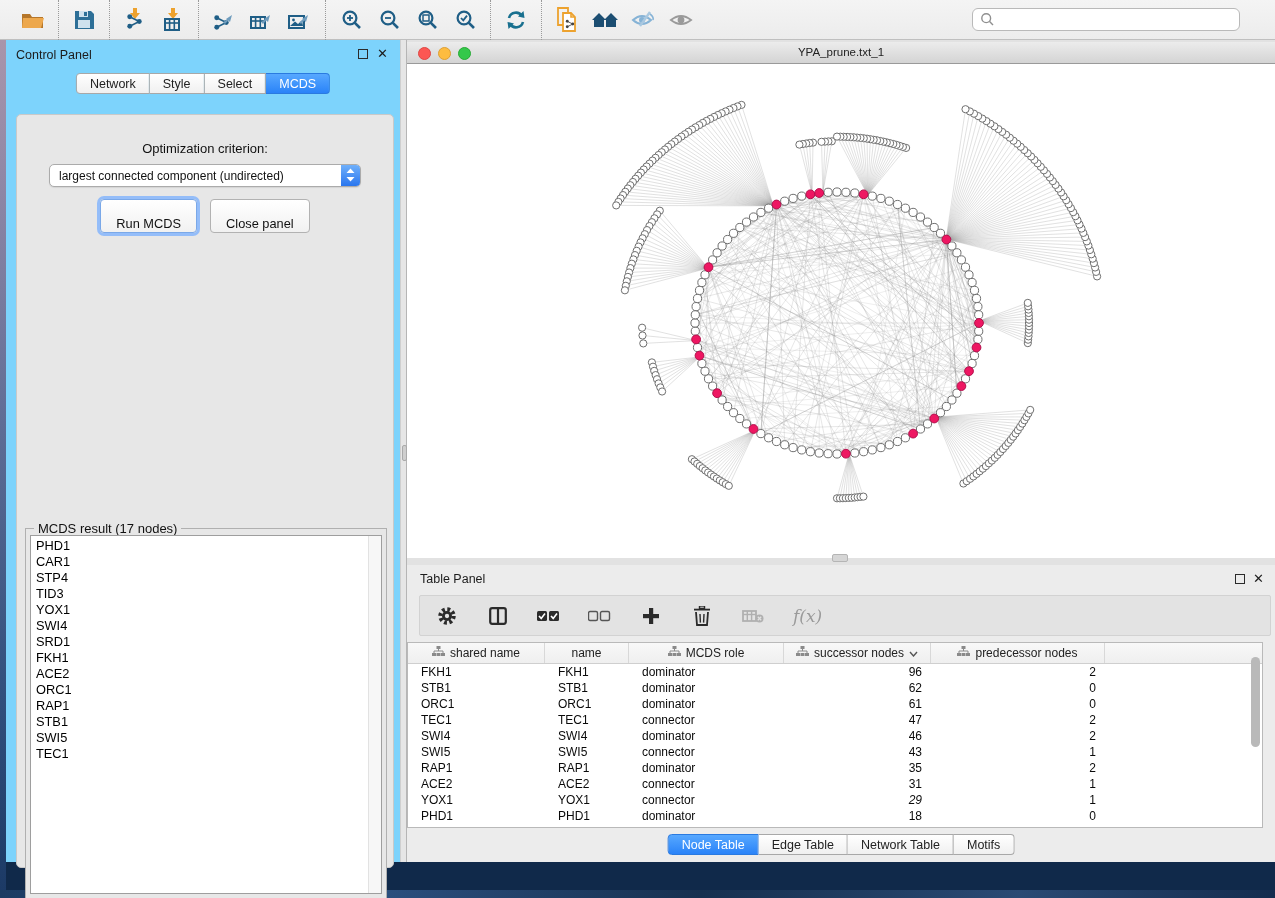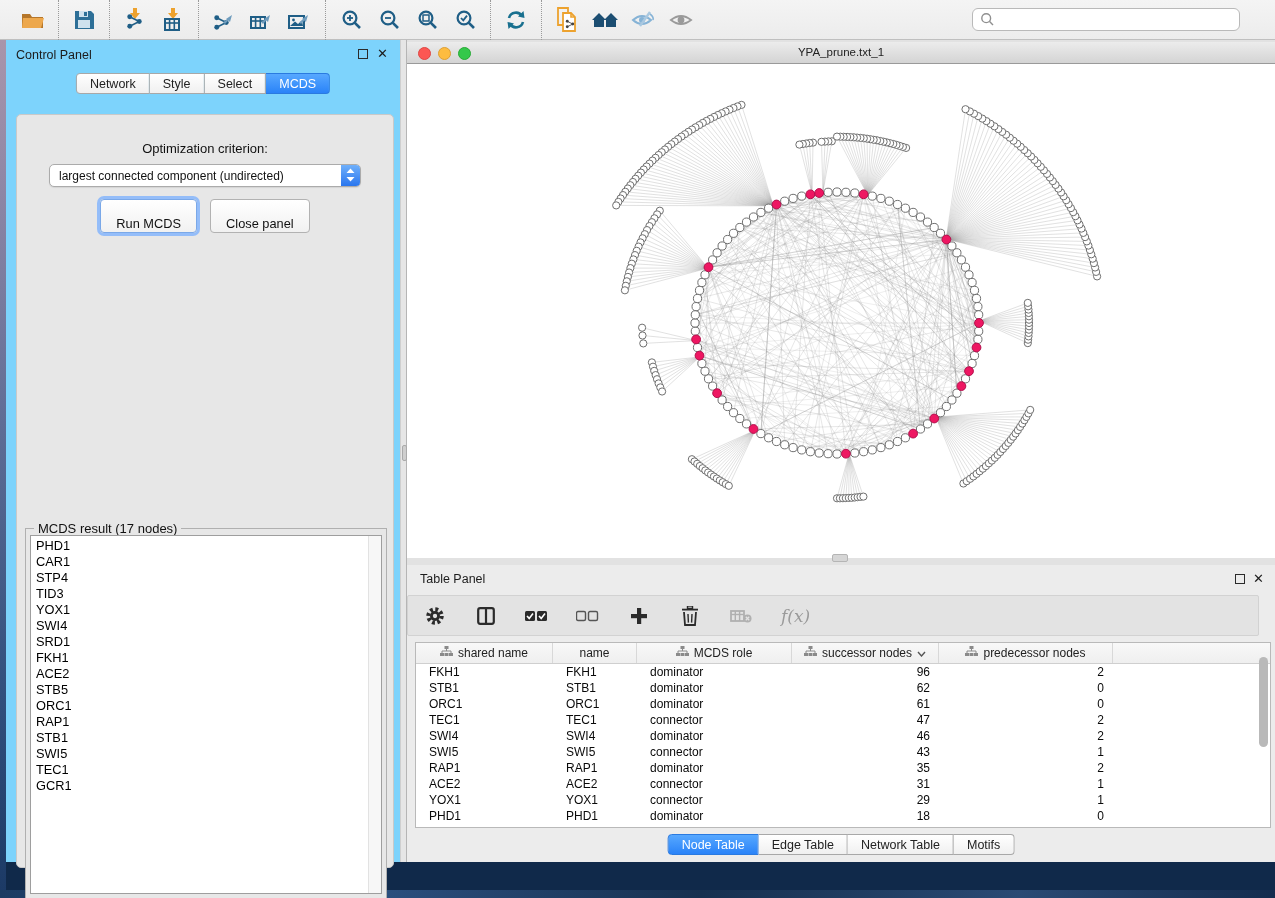--- a/index.html
+++ b/index.html
@@ -84,25 +84,25 @@
 
   
   .h-handle { position:absolute; left:425px; top:514px; width:16px; height:8px; background:#d6d6d6;
     border:1px solid #b5b5b5; border-radius:2px; }
 
   
   .table-panel { position:absolute; left:0; top:525px; width:868px; height:297px; background:#ececec; }
   .tp-header { position:relative; height:27px; }
   .tp-title { position:absolute; left:13px; top:7px; font-size:12.5px; color:#1c1c1c; }
   .tp-float { right:30px; } .tp-close { right:11px; }
-  .tp-toolbar { position:absolute; left:0; top:30px; width:852px; height:41px; background:#e3e3e3;
+  .tp-toolbar { position:absolute; left:12px; top:30px; width:852px; height:41px; background:#e3e3e3;
     border:1px solid #d2d2d2; border-radius:2px; display:flex; align-items:center; padding-left:12px; gap:21px; }
   .tp-toolbar .tbicon { width:30px; }
   .fx-label { font-size:17px; color:#9a9a9a; font-family:"DejaVu Serif","Liberation Serif",serif; font-style:italic; padding-left:4px; }
-  .tbl { position:absolute; left:8px; top:77px; width:856px; height:186px; background:#fff; border:1px solid #b9b9b9; }
+  .tbl { position:absolute; left:0; top:77px; width:856px; height:186px; background:#fff; border:1px solid #b9b9b9; }
   .tbl-head { display:flex; height:21px; background:linear-gradient(180deg,#f8f8f8,#efefef); border-bottom:1px solid #cfcfcf; }
   .th { display:flex; align-items:center; justify-content:center; gap:5px; font-size:12px; color:#222;
     border-right:1px solid #d8d8d8; height:100%; }
   .tbl-body { position:relative; }
   .tr { display:flex; height:16px; }
   .td { font-size:12px; color:#0a0a0a; line-height:16px; white-space:nowrap; overflow:hidden; }
   .td.txt { padding-left:13px; text-align:left; }
   .td.num { padding-right:9px; text-align:right; }
   .tbl-scroll { position:absolute; right:1px; top:14px; width:12px; height:150px; }
   .tbl-thumb { position:absolute; left:1.5px; top:0; width:9px; height:90px; background:#b9b9b9; border-radius:5px; }
@@ -326,27 +326,25 @@
           <div id="mcds-items" style="padding-top:2px;">
               <div class="mcds-item">PHD1</div>
               <div class="mcds-item">CAR1</div>
               <div class="mcds-item">STP4</div>
               <div class="mcds-item">TID3</div>
               <div class="mcds-item">YOX1</div>
               <div class="mcds-item">SWI4</div>
               <div class="mcds-item">SRD1</div>
               <div class="mcds-item">FKH1</div>
               <div class="mcds-item">ACE2</div>
-              <div class="mcds-item">STB5</div>
               <div class="mcds-item">ORC1</div>
               <div class="mcds-item">RAP1</div>
               <div class="mcds-item">STB1</div>
               <div class="mcds-item">SWI5</div>
               <div class="mcds-item">TEC1</div>
-              <div class="mcds-item">GCR1</div>
             </div>
           <div class="result-scroll"></div>
         </div>
       </div>
     </div>
   </div>
 
   <div class="v-splitter">
     <div class="v-handle"></div>
   </div>
@@ -1386,21 +1384,21 @@
               <div class="td txt" style="width: 137px;">ACE2</div>
               <div class="td txt" style="width: 84px;">ACE2</div>
               <div class="td txt" style="width: 155px;">connector</div>
               <div class="td num" style="width: 147px;">31</div>
               <div class="td num" style="width: 174px;">1</div>
             </div>
             <div class="tr">
               <div class="td txt" style="width: 137px;">YOX1</div>
               <div class="td txt" style="width: 84px;">YOX1</div>
               <div class="td txt" style="width: 155px;">connector</div>
-              <div class="td num" style="width: 147px;">29</div>
+              <div class="td num" style="width: 147px; font-style: italic;">29</div>
               <div class="td num" style="width: 174px;">1</div>
             </div>
             <div class="tr">
               <div class="td txt" style="width: 137px;">PHD1</div>
               <div class="td txt" style="width: 84px;">PHD1</div>
               <div class="td txt" style="width: 155px;">dominator</div>
               <div class="td num" style="width: 147px;">18</div>
               <div class="td num" style="width: 174px;">0</div>
             </div>
           </div>

